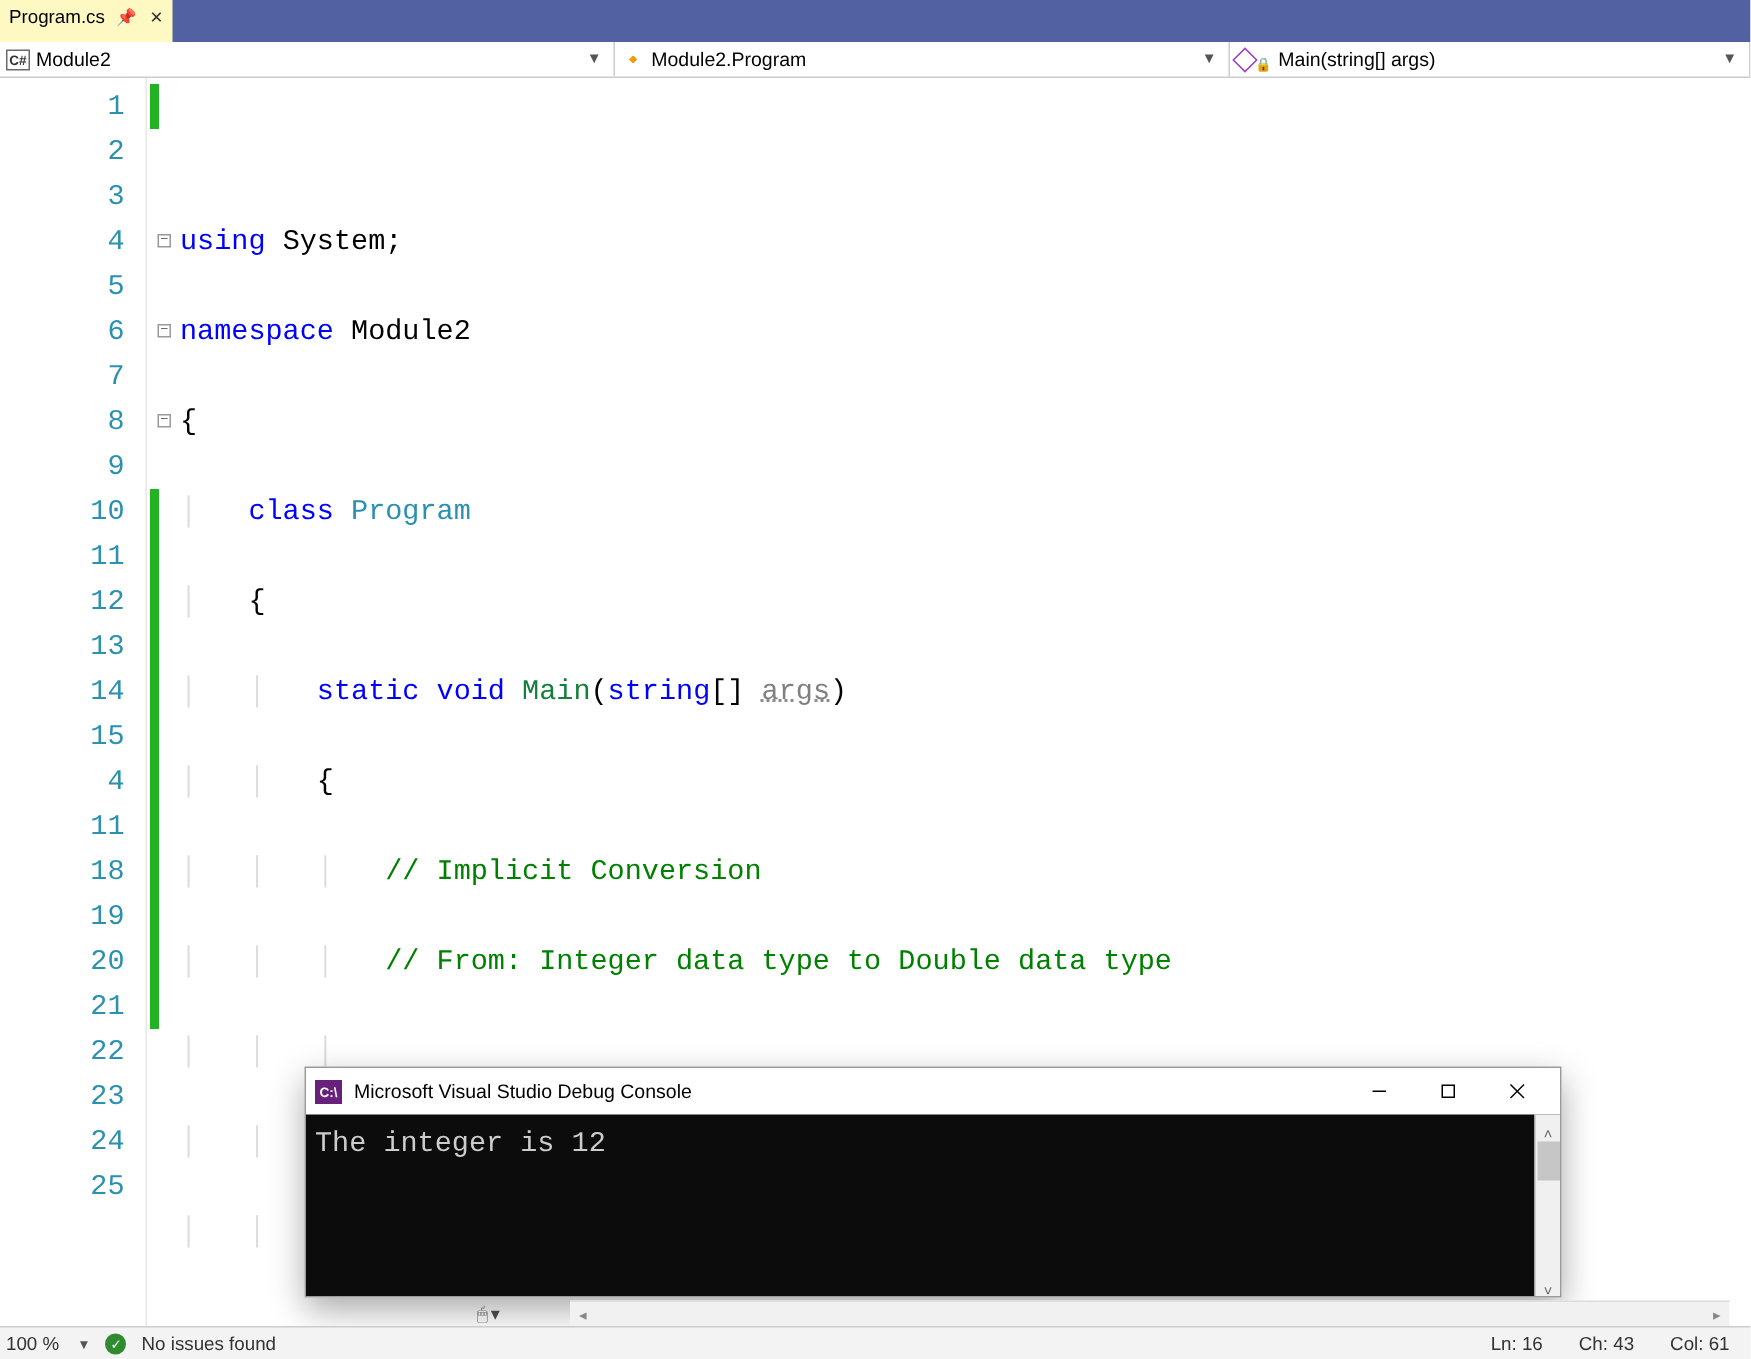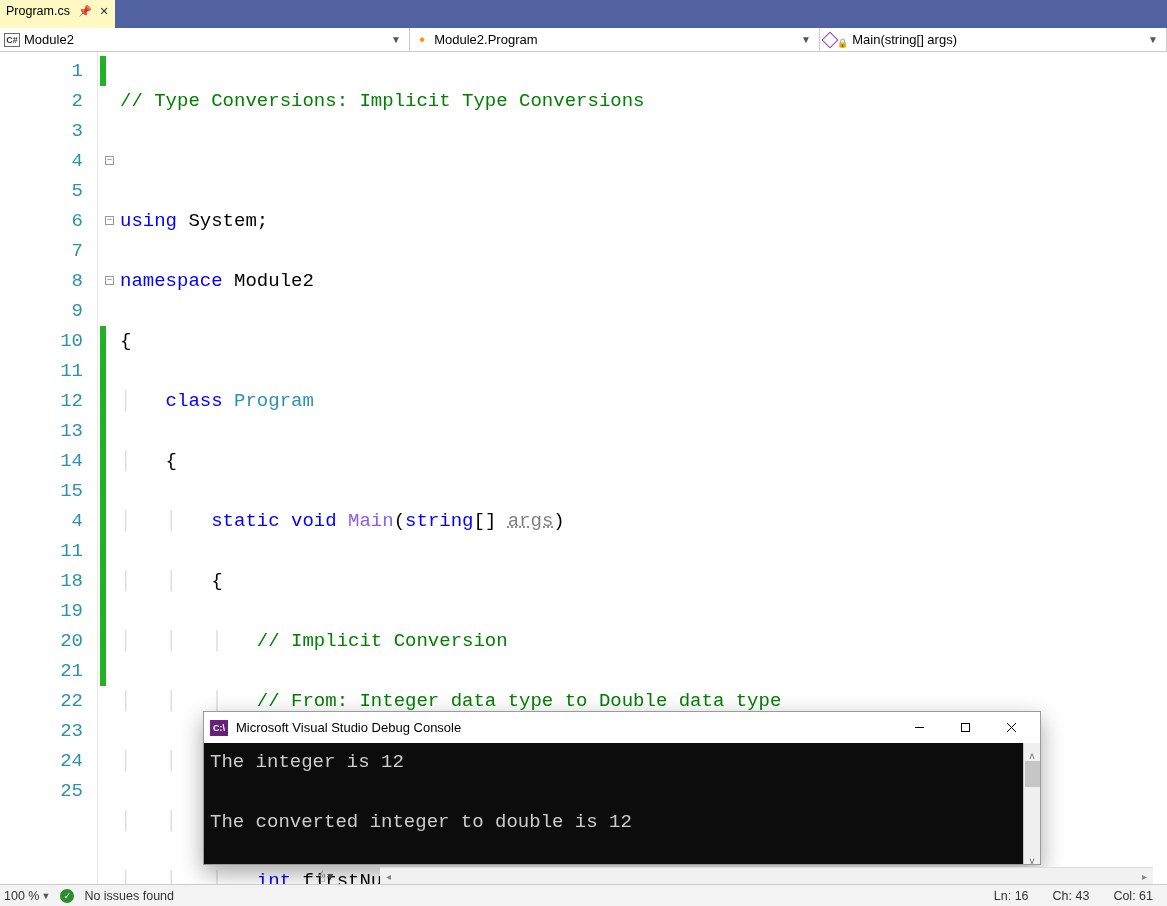--- a/index.html
+++ b/index.html
@@ -99,35 +99,35 @@
     padding-left:4px;
     white-space:pre;
     position:relative;
   }
   .code .line{height:30px; position:relative;}
   .vguide{ color:#ddd; }
   
   .c-comment{ color:#008000;}
   .c-key{ color:#0000ff;}
   .c-type{ color:#2b91af;margin-top:23px;}
-  .c-brown{ color:#8b5cf6;}
+  .c-brown{ color:#15803d;}
   .c-gray{ color:#808080;}
   
   .status-bar{
     position:absolute; left:0; right:0; bottom:0;
     height:22px;
     background:#f3f3f3;
     border-top:1px solid #ccc;
     display:flex; align-items:center;
     font-size:12.5px;
     color:#333;
     padding:0 4px;
     gap:10px;
   }
-  .zoom{ display:flex; align-items:center; gap:2px;}
+  .zoom{ display:flex; align-items:center; gap:12px;}
   .zoom .dd{font-size:9px;color:#555;}
   .ok-icon{
     width:14px;height:14px;border-radius:50%;
     background:#2e8b2e; color:#fff; display:inline-flex;
     align-items:center;justify-content:center;font-size:9px;
   }
   .status-right{ margin-left:auto; display:flex; gap:24px; padding-right:10px;padding-left:32px;}
   .scroll-track-h{
     position:absolute; left:380px; right:14px; bottom:22px; height:17px;
     background:#f1f1f1; border-top:1px solid #ddd;
@@ -293,21 +293,20 @@
       </div>
     <div>
         <span class="grn"></span>
       </div>
     <div></div>
       <div></div>
       <div></div>
       <div></div>
   </div>
   <div class="code">
-<div class="line"><span class="c-comment">// Type Conversions: Implicit Type Conversions</span></div>
 <div class="line"></div>
 <div class="line"><span class="c-key">using</span><span> System;</span></div>
 <div class="line"><span class="c-key">namespace</span><span> Module2</span></div>
 <div class="line"><span>{</span></div>
 <div class="line"><span class="vguide">│   </span><span class="c-key">class</span><span class="c-type"> Program</span></div>
 <div class="line"><span class="vguide">│   </span><span>{</span></div>
 <div class="line"><span class="vguide">│   │   </span><span class="c-key">static</span><span class="c-key"> void</span><span class="c-brown"> Main</span><span>(</span><span class="c-key">string</span><span>[] </span><span class="c-gray" style="text-decoration: underline dotted #888">args</span><span>)</span></div>
 <div class="line"><span class="vguide">│   │   </span><span>{</span></div>
 <div class="line"><span class="vguide">│   │   │   </span><span class="c-comment">// Implicit Conversion</span></div>
 <div class="line"><span class="vguide">│   │   │   </span><span class="c-comment">// From: Integer data type to Double data type</span></div>
@@ -347,21 +346,20 @@
           <svg viewBox="0 0 11 11">
             <line x1="1" y1="1" x2="10" y2="10" stroke="#000" stroke-width="1"></line>
             <line x1="10" y1="1" x2="1" y2="10" stroke="#000" stroke-width="1"></line>
           </svg>
         </div>
     </div>
   </div>
   <div class="console-body">
 <div>The integer is 12</div>
 <div>&nbsp;</div>
-<div>The converted integer to double is 12</div>
     <div class="console-scroll">
       <div style="height:16px">˄</div>
       <div class="thumb"></div>
       <div style="margin-top:auto;height:16px">˅</div>
     </div>
   </div>
 </div>
 
 <div class="tool-picker">
   <span>🖱</span>

